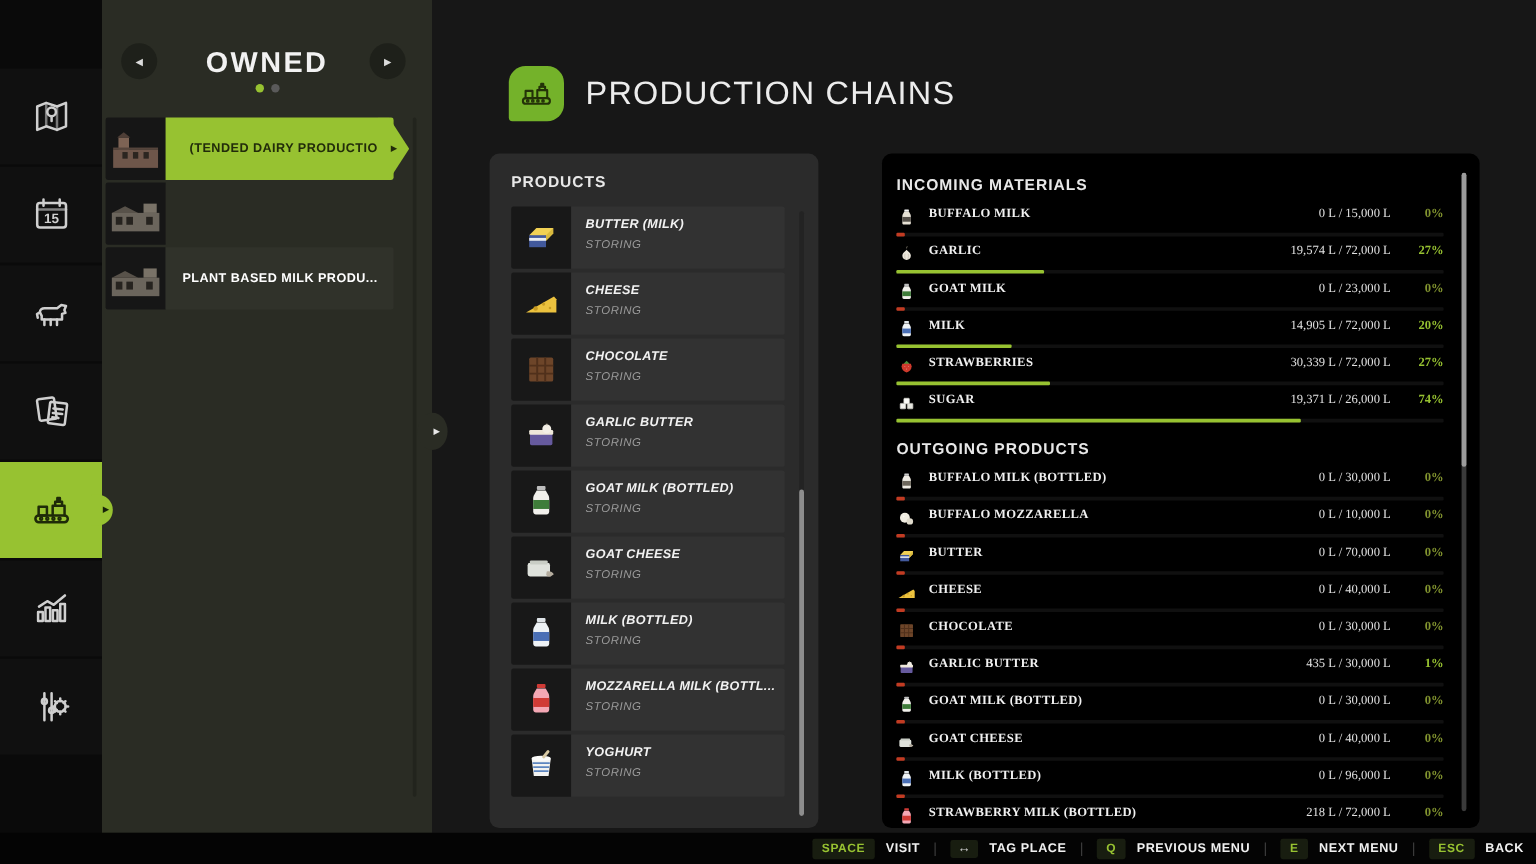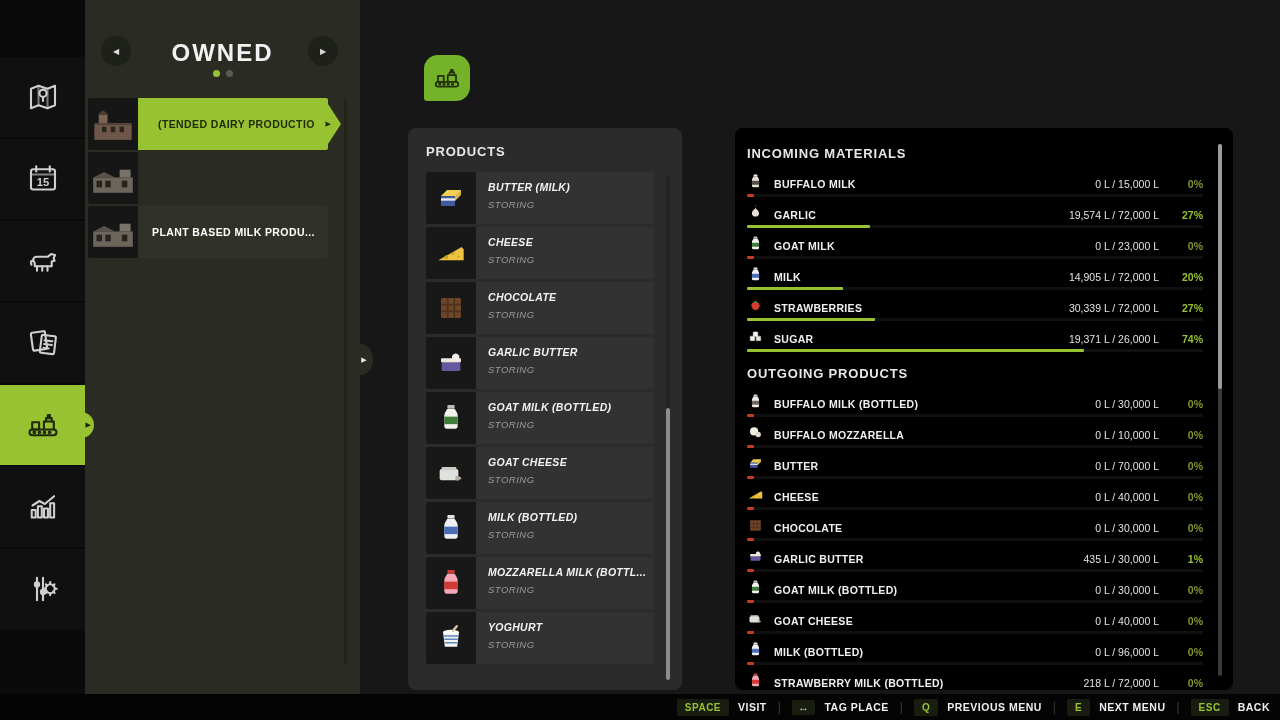--- a/index.html
+++ b/index.html
@@ -71,21 +71,21 @@
   .prod-thumbbar{position:absolute;left:0;width:4px;top:46%;height:54%;
              background:#8d8d8d;border-radius:2px;}
   
   .materials{position:absolute;left:735px;top:128px;width:498px;height:562px;
              background:#000000;border-radius:8px;box-sizing:border-box;
              padding:16px 30px 8px 12px;overflow:hidden;}
   .sec-title{font-size:13px;font-weight:bold;color:#e8e8e8;letter-spacing:.8px;
              margin:2px 0 12px 0;}
   .sec-title.second{margin-top:14px;}
   .mat-row{margin-bottom:7px;}
-  .mat-line{display:flex;align-items:flex-end;height:17px;}
+  .mat-line{display:flex;align-items:flex-start;height:17px;font-family:Liberation Serif, serif;}
   .mat-name{margin-left:10px;font-size:10.5px;font-weight:bold;color:#f0f0f0;
              letter-spacing:.3px;}
   .mat-val{margin-left:auto;font-size:10.5px;color:#e2e2e2;}
   .mat-pct{width:44px;text-align:right;font-size:10.5px;font-weight:bold;}
   .mat-bar{height:3px;background:#101010;margin-top:4px;position:relative;border-radius:1px;}
   .mat-fill{position:absolute;left:0;top:0;bottom:0;background:var(--accent);border-radius:1px;}
   .mat-fill.zero{width:7px;background:var(--red);}
   .mat-scroll{position:absolute;right:11px;top:16px;bottom:14px;width:4px;
              background:#3a3a3a;border-radius:2px;}
   .mat-thumbbar{position:absolute;left:0;width:4px;top:0;height:46%;
@@ -283,20 +283,21 @@
               <circle cx="13" cy="16.9" r=".55"></circle>
               <circle cx="16.4" cy="16.9" r=".55"></circle>
               <rect x="4.8" y="10.2" width="4.6" height="4.8"></rect>
               <path d="M12.6 15v-5.3h6.6V15"></path>
               <path d="M14 9.7V7.4h3.8v2.3"></path>
               <path d="M15.2 7.4V5.4h1.4v2"></path>
             </g>
           </svg>
         </span>
       </div>
+    <div class="page-title">PRODUCTION CHAINS</div>
   </div>
 
   <div class="products">
     <div class="panel-title">PRODUCTS</div>
     <div class="prod-list" id="prod-list">
         <div class="prod-row">
           <div class="prod-ico">
             <span style="display:flex">
               <svg width="32" height="32" viewBox="0 0 24 24">
                 <path d="M4.5 10.5l4.5-4.5h10.5v3.5l-4.5 4.5z" fill="#f1d154"></path>

